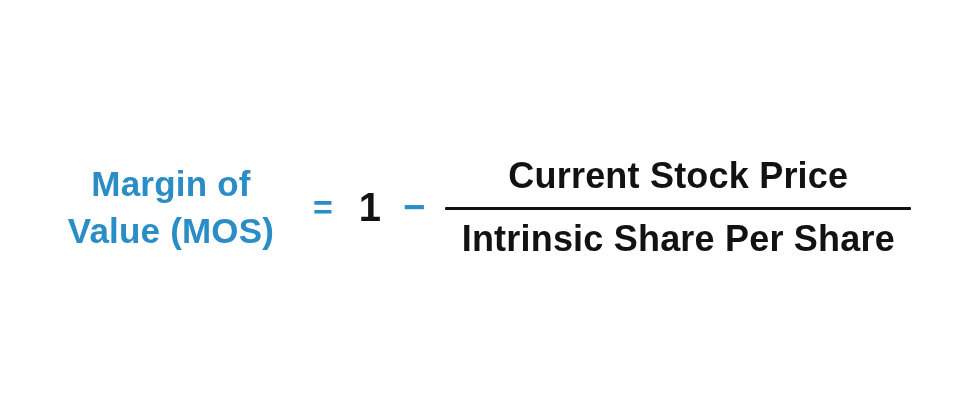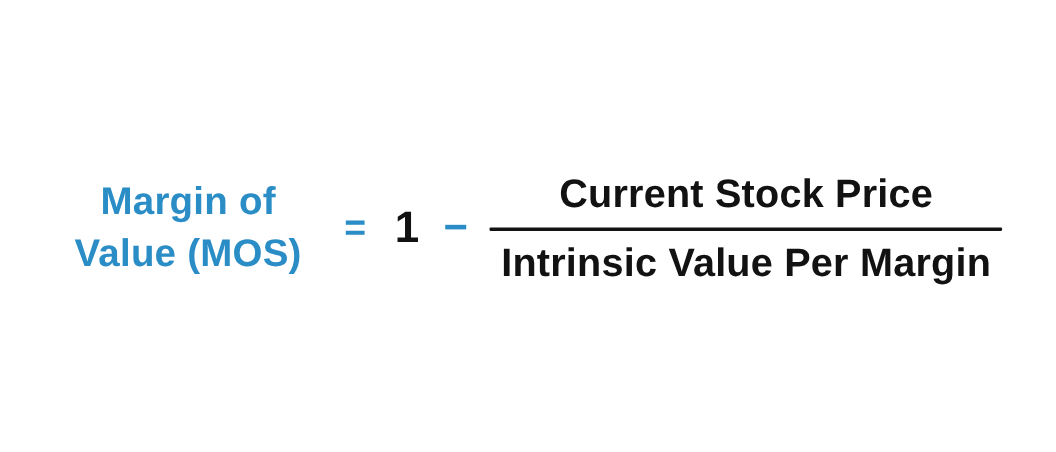--- a/index.html
+++ b/index.html
@@ -88,15 +88,15 @@
   <div class="lhs-label">
     <div>Margin of</div>
     <div>Value (MOS)</div>
   </div>
   <div class="equals-sign">=</div>
   <div class="constant-one">1</div>
   <div class="minus-sign">−</div>
   <div class="fraction">
     <div class="numerator">Current Stock Price</div>
     <div class="bar"></div>
-    <div class="denominator">Intrinsic Value Per Margin</div>
+    <div class="denominator">Intrinsic Share Per Share</div>
   </div>
 </div>
 
 </body></html>

